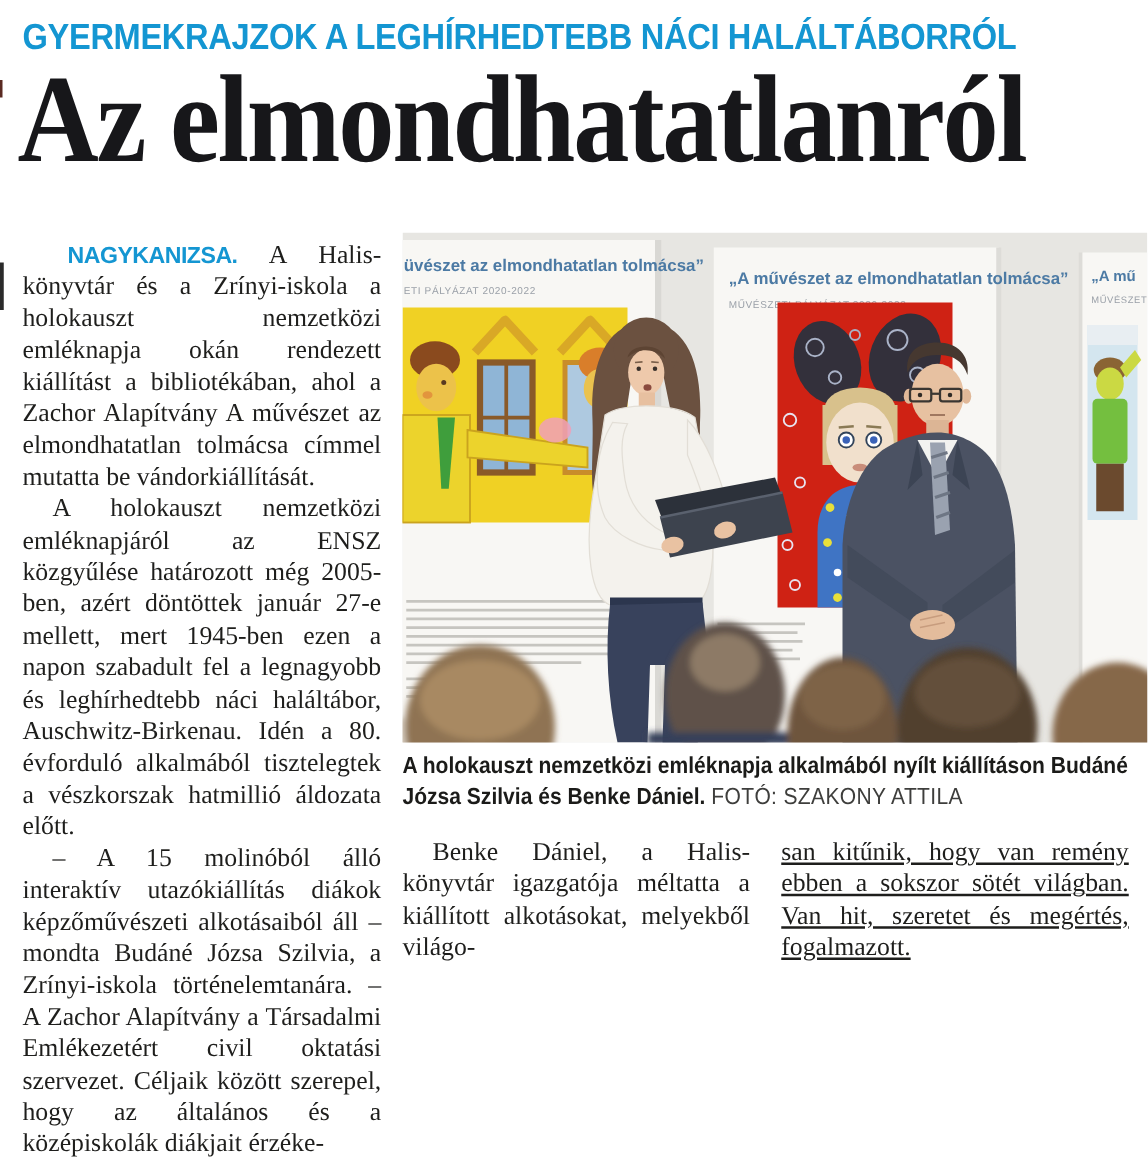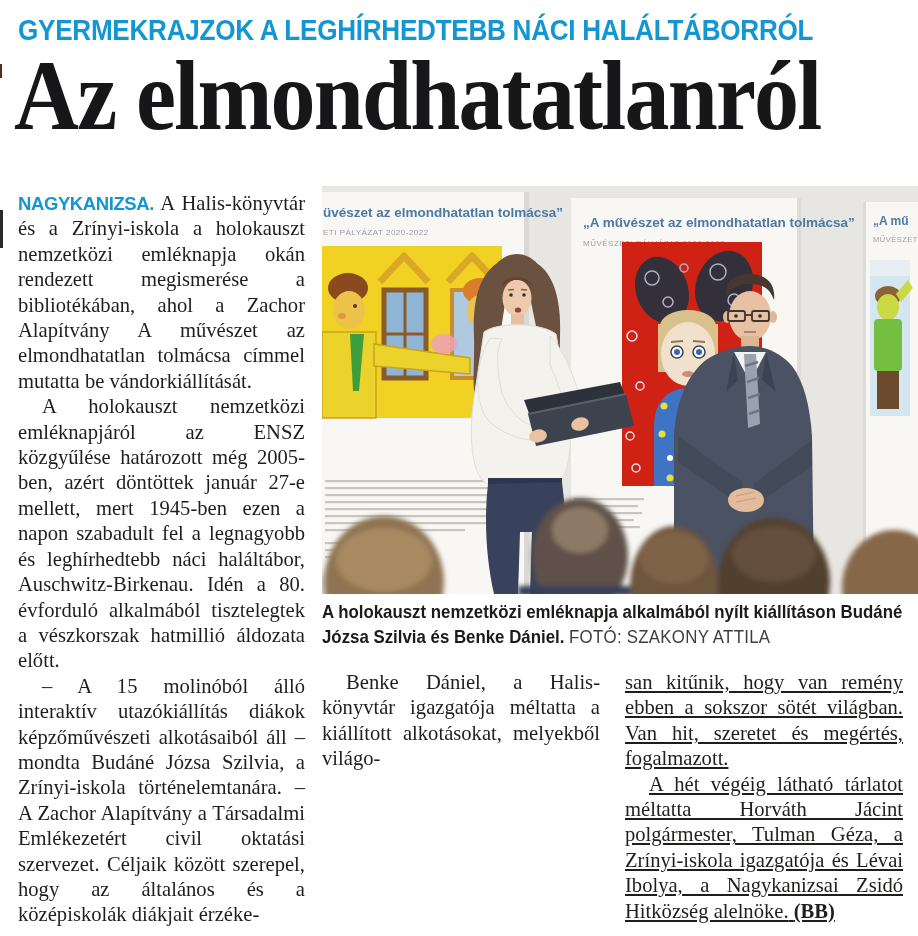--- a/index.html
+++ b/index.html
@@ -19,21 +19,21 @@
   .edge-mark.m1{top:64px;width:2px;height:14px;background:#5a2a22;}
   .edge-mark.m2{top:210px;width:3px;height:38px;background:#2a2a2a;}
 
   .col{position:absolute;text-align:justify;font-size:20.6px;line-height:25.4px;color:#1e1e1c;}
   .col p{margin:0;text-indent:24px;}
   .col p.pf{text-indent:0;}
   .col1{left:18px;top:191px;width:287px;}
   .col2{left:322px;top:670px;width:278px;}
   .col3{left:625px;top:670px;width:278px;text-decoration:underline;}
   .loc{font-family:"Liberation Sans",sans-serif;font-weight:700;font-size:18.5px;
-       letter-spacing:-0.4px;color:#1496d2;}
+       letter-spacing:-0.4px;color:#1496d2;margin-left:36px;}
   .sig{font-weight:700;}
 
   .photo{position:absolute;left:322px;top:186px;width:596px;height:303px;margin:0;}
   .photo svg{display:block;}
 
   .caption{position:absolute;left:322px;top:600px;width:650px;
            font-family:"Liberation Sans",sans-serif;font-size:18.5px;line-height:24.5px;
            transform:scaleX(0.91);transform-origin:left top;color:#1b1b19;}
   .cap-bold{font-weight:700;}
   .cap-credit{font-weight:400;color:#3e3e3c;letter-spacing:0.3px;}
@@ -45,21 +45,21 @@
 <body>
 
 <div class="page">
 
   <div class="kicker">GYERMEKRAJZOK A LEGHÍRHEDTEBB NÁCI HALÁLTÁBORRÓL</div>
   <h1 class="headline">Az elmondhatatlanról</h1>
   <div class="edge-mark m1"></div>
   <div class="edge-mark m2"></div>
 
   <div class="col col1">
-    <p class="pf"><span class="loc">NAGYKANIZSA.</span> <span>A Halis-könyvtár és a Zrínyi-iskola a holokauszt nemzetközi emléknapja okán rendezett megismerése a bibliotékában, ahol a Zachor Alapítvány A művészet az elmondhatatlan tolmácsa címmel mutatta be vándorkiállítását.</span></p>
+    <p class="pf"><span class="loc">NAGYKANIZSA.</span> <span>A Halis-könyvtár és a Zrínyi-iskola a holokauszt nemzetközi emléknapja okán rendezett kiállítást a bibliotékában, ahol a Zachor Alapítvány A művészet az elmondhatatlan tolmácsa címmel mutatta be vándorkiállítását.</span></p>
     <p>A holokauszt nemzetközi emléknapjáról az ENSZ közgyűlése határozott még 2005-ben, azért döntöttek január 27-e mellett, mert 1945-ben ezen a napon szabadult fel a legnagyobb és leghírhedtebb náci haláltábor, Auschwitz-Birkenau. Idén a 80. évforduló alkalmából tisztelegtek a vészkorszak hatmillió áldozata előtt.</p>
     <p>– A 15 molinóból álló interaktív utazókiállítás diákok képzőművészeti alkotásaiból áll – mondta Budáné Józsa Szilvia, a Zrínyi-iskola történelemtanára. – A Zachor Alapítvány a Társadalmi Emlékezetért civil oktatási szervezet. Céljaik között szerepel, hogy az általános és a középiskolák diákjait érzéke-</p>
   </div>
 
   <figure class="photo">
     <svg viewBox="0 0 596 408" width="596" height="408">
       <defs>
         <filter id="blurHeads" x="-20%" y="-20%" width="140%" height="140%">
             <feGaussianBlur stdDeviation="2.4"></feGaussianBlur>
           </filter>
@@ -257,16 +257,15 @@
     <span class="cap-bold">A holokauszt nemzetközi emléknapja alkalmából nyílt kiállításon Budáné Józsa Szilvia és Benke Dániel.</span>
     <span class="cap-credit">FOTÓ: SZAKONY ATTILA</span>
   </div>
 
   <div class="col col2">
     <p>Benke Dániel, a Halis-könyvtár igazgatója méltatta a kiállított alkotásokat, melyekből világo-</p>
   </div>
 
   <div class="col col3">
     <p class="pf">san kitűnik, hogy van remény ebben a sokszor sötét világban. Van hit, szeretet és megértés, fogalmazott.</p>
-    <p><span>A hét végéig látható tárlatot méltatta Horváth Jácint polgármester, Tulman Géza, a Zrínyi-iskola igazgatója és Lévai Ibolya, a Nagykanizsai Zsidó Hitközség alelnöke.</span> <b class="sig">(BB)</b></p>
   </div>
 
 </div>
 
 </body></html>

